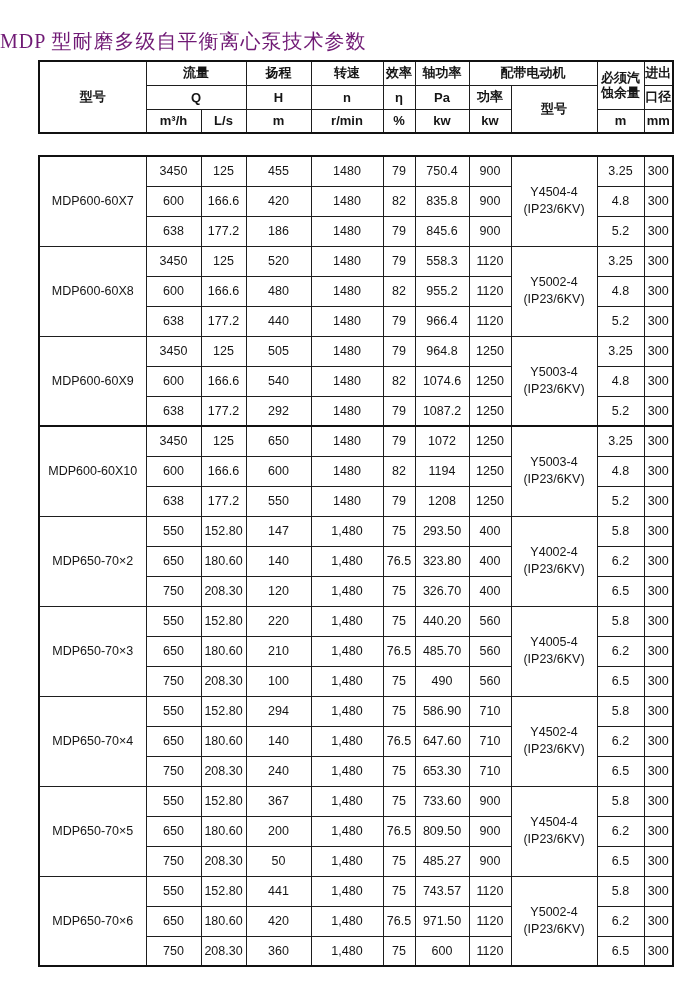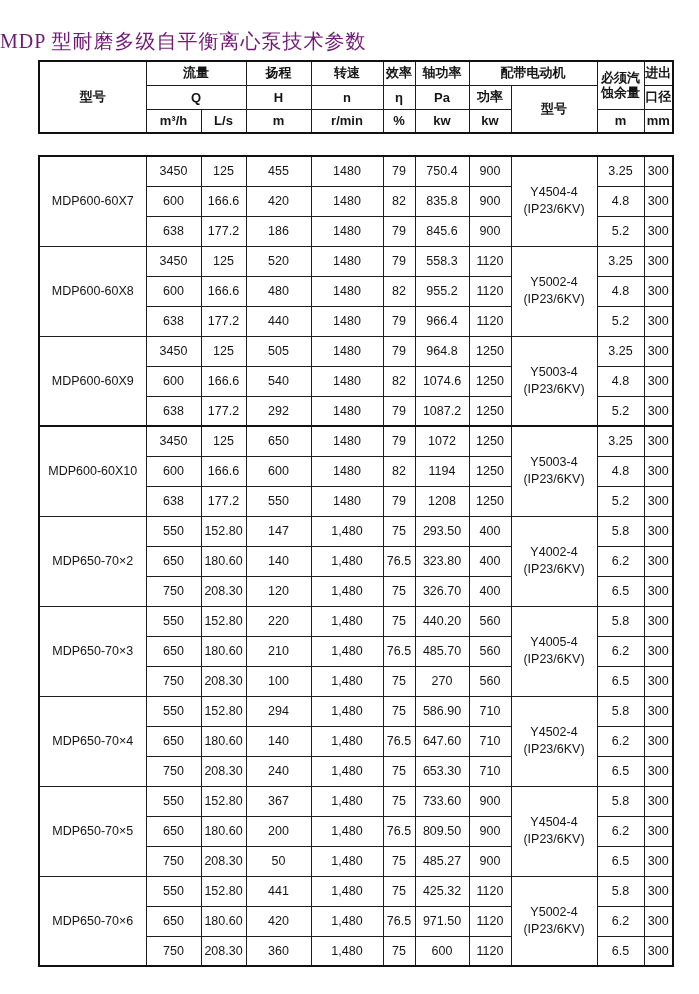--- a/index.html
+++ b/index.html
@@ -320,21 +320,21 @@
           <td>560</td>
           <td>6.2</td>
           <td>300</td>
         </tr>
         <tr>
           <td>750</td>
           <td>208.30</td>
           <td>100</td>
           <td>1,480</td>
           <td>75</td>
-          <td>270</td>
+          <td>490</td>
           <td>560</td>
           <td>6.5</td>
           <td>300</td>
         </tr>
         <tr>
           <td rowspan="3" class="model">MDP650-70×4</td>
           <td>550</td>
           <td>152.80</td>
           <td>294</td>
           <td>1,480</td>
@@ -408,21 +408,21 @@
           <td>6.5</td>
           <td>300</td>
         </tr>
         <tr>
           <td rowspan="3" class="model">MDP650-70×6</td>
           <td>550</td>
           <td>152.80</td>
           <td>441</td>
           <td>1,480</td>
           <td>75</td>
-          <td>425.32</td>
+          <td>743.57</td>
           <td>1120</td>
           <td rowspan="3" class="motor">
             <span>Y5002-4</span>
             <span>(IP23/6KV)</span>
           </td>
           <td>5.8</td>
           <td>300</td>
         </tr>
         <tr>
           <td>650</td>

